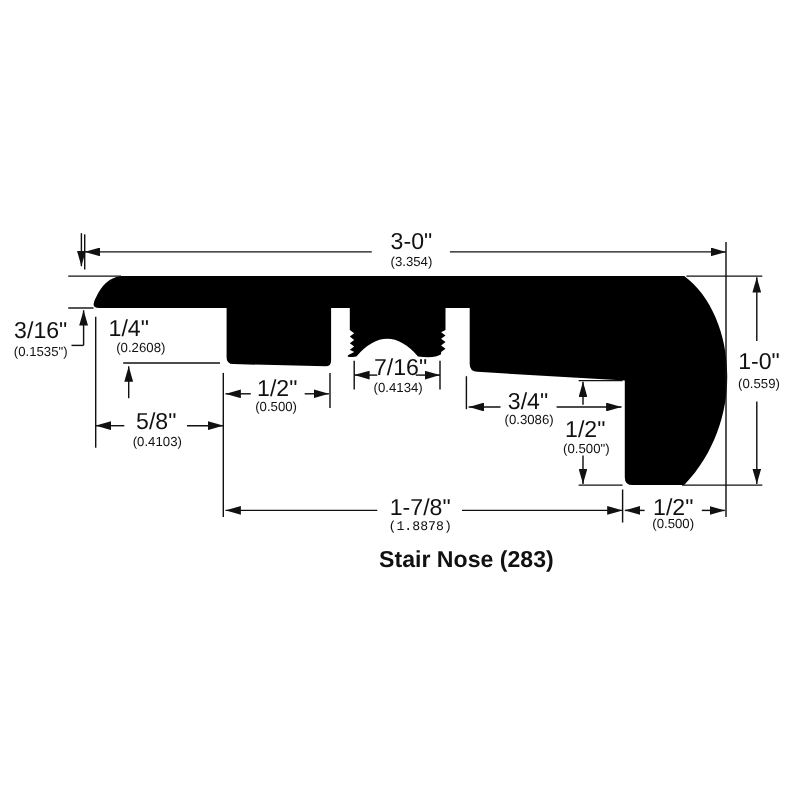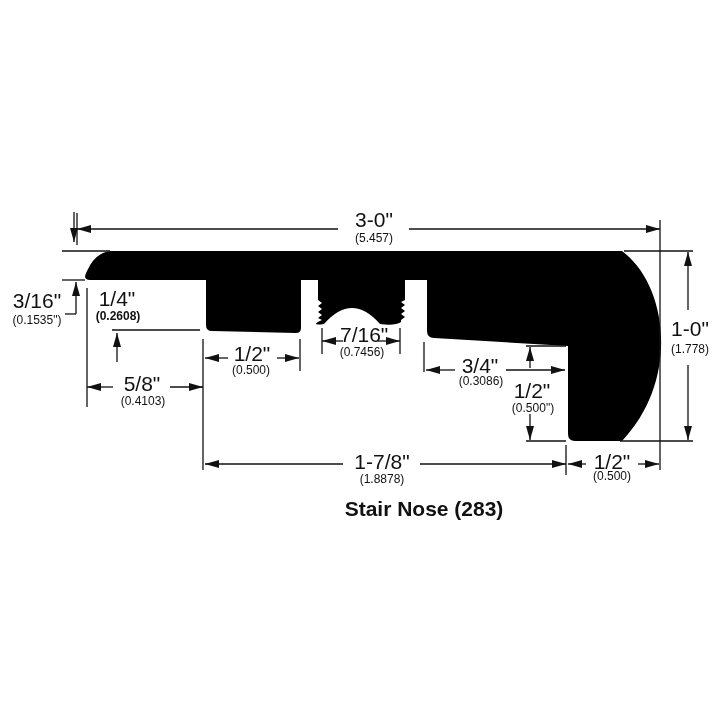--- a/index.html
+++ b/index.html
@@ -96,45 +96,45 @@
     <line x1="205" y1="464" x2="343" y2="464" marker-start="url(#ah)"></line>
     <line x1="420" y1="464" x2="566" y2="464" marker-end="url(#ah)"></line>
     <line x1="566" y1="445" x2="566" y2="475"></line>
 
     <line x1="568" y1="464" x2="586" y2="464" marker-start="url(#ah)"></line>
     <line x1="638" y1="464" x2="659" y2="464" marker-end="url(#ah)"></line>
   </g>
 </svg>
 
 <div class="lbl big" style="left:340px;top:209px;width:68px;">3-0"</div>
-<div class="lbl small" style="left:340px;top:232px;width:68px;">(5.457)</div>
+<div class="lbl small" style="left:340px;top:232px;width:68px;">(3.354)</div>
 
 <div class="lbl big" style="left:2px;top:290px;width:70px;">3/16"</div>
 <div class="lbl small" style="left:2px;top:314px;width:70px;">(0.1535")</div>
 
 <div class="lbl big" style="left:92px;top:288px;width:50px;">1/4"</div>
-<div class="lbl small" style="left:90px;top:310px;width:56px;font-weight:bold;">(0.2608)</div>
+<div class="lbl small" style="left:100px;top:310px;width:56px;">(0.2608)</div>
 
 <div class="lbl big" style="left:115px;top:373px;width:54px;">5/8"</div>
 <div class="lbl small" style="left:115px;top:395px;width:56px;">(0.4103)</div>
 
 <div class="lbl big" style="left:228px;top:343px;width:48px;">1/2"</div>
 <div class="lbl small" style="left:226px;top:364px;width:50px;">(0.500)</div>
 
 <div class="lbl big" style="left:340px;top:324px;width:44px;">7/16"</div>
-<div class="lbl small" style="left:336px;top:346px;width:52px;">(0.7456)</div>
+<div class="lbl small" style="left:336px;top:346px;width:52px;">(0.4134)</div>
 
 <div class="lbl big" style="left:456px;top:355px;width:48px;">3/4"</div>
 <div class="lbl small" style="left:454px;top:375px;width:54px;">(0.3086)</div>
 
 <div class="lbl big" style="left:510px;top:380px;width:44px;">1/2"</div>
 <div class="lbl small" style="left:506px;top:402px;width:54px;">(0.500")</div>
 
 <div class="lbl big" style="left:664px;top:318px;width:52px;">1-0"</div>
-<div class="lbl small" style="left:664px;top:343px;width:52px;">(1.778)</div>
+<div class="lbl small" style="left:664px;top:343px;width:52px;">(0.559)</div>
 
 <div class="lbl big" style="left:346px;top:451px;width:72px;">1-7/8"</div>
-<div class="lbl small" style="left:350px;top:473px;width:64px;">(1.8878)</div>
+<div class="lbl small" style="left:350px;top:473px;width:64px;font-family:Liberation Mono, monospace;">(1.8878)</div>
 
 <div class="lbl big" style="left:588px;top:451px;width:48px;">1/2"</div>
 <div class="lbl small" style="left:586px;top:470px;width:52px;">(0.500)</div>
 
 <div class="title">Stair Nose (283)</div>
 
 </body></html>

